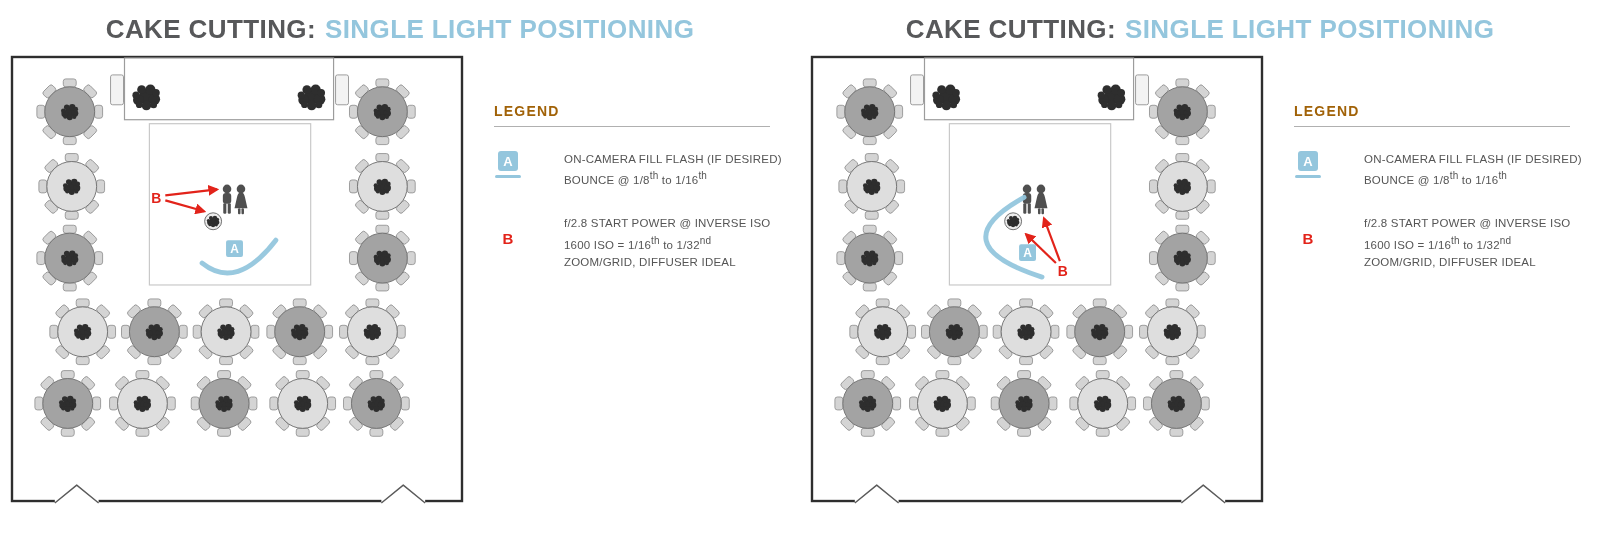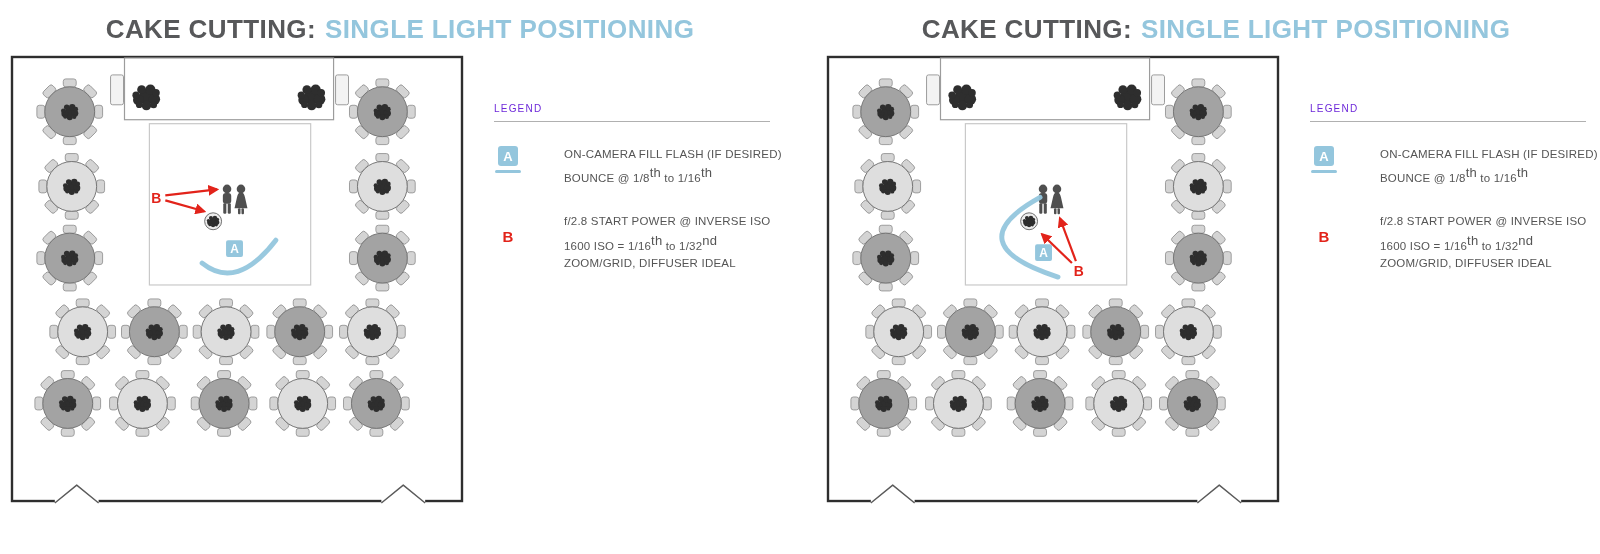--- a/index.html
+++ b/index.html
@@ -7,21 +7,21 @@
     --accent-red: #e2231a;
     --title-gray: #57585a;
   }
   html, body { margin: 0; padding: 0; background: #fff; }
   body {
     font-family: "Liberation Sans", sans-serif;
     width: 1600px;
     height: 554px;
     overflow: hidden;
   }
-  .app { display: flex; width: 1600px; height: 554px; background: #fff; gap: 16px; }
+  .app { display: flex; width: 1600px; height: 554px; background: #fff; }
   .panel { width: 800px; flex: 0 0 800px; }
   .panel-title {
     text-align: center;
     font-size: 26px;
     font-weight: bold;
     letter-spacing: 0.4px;
     margin: 14px 0 10px 0;
     color: var(--title-gray);
     white-space: nowrap;
   }
@@ -67,24 +67,24 @@
   .b-arrow {
     fill: none;
     stroke: var(--accent-red);
     stroke-width: 2.2;
   }
   .arrow-fill { fill: var(--accent-red); }
 
   
   .legend { width: 276px; margin: 48px 0 0 30px; color: #555; }
   .legend-heading {
-    font-size: 10px;
-    font-weight: normal;
+    font-size: 14px;
+    font-weight: bold;
     letter-spacing: 1.2px;
-    color: #6d28d9;
+    color: #a16207;
   }
   .legend-rule { border: none; border-top: 1px solid #b0b0b0; margin: 7px 0 24px 0; }
   .legend-item { display: flex; gap: 14px; margin-bottom: 26px; }
   .legend-icon-col {
     width: 28px; flex: 0 0 28px;
     display: flex; flex-direction: column; align-items: center;
   }
   .a-square {
     width: 20px; height: 20px; border-radius: 3px;
     background: var(--accent-blue);
@@ -97,21 +97,21 @@
   }
   .b-letter {
     color: var(--accent-red);
     font-weight: bold; font-size: 15px;
     padding-top: 15px;
   }
   .legend-text {
     font-size: 11.5px; line-height: 1.5; color: #555;
     letter-spacing: 0.2px; white-space: nowrap; margin-left: 28px;
   }
-  .legend-text sup { font-size: 13px; }
+  .legend-text sup { font-size: 10px; }
   .defs-holder { position: absolute; width: 0; height: 0; overflow: hidden; }
 </style>
 </head>
 <body>
 
 <svg class="defs-holder" aria-hidden="true">
   <defs>
     <marker id="arrowhead" viewBox="0 0 10 10" refX="8" refY="5" markerWidth="5" markerHeight="5" orient="auto-start-reverse">
       <path d="M0,0 L10,5 L0,10 Z" class="arrow-fill"></path>
     </marker>

